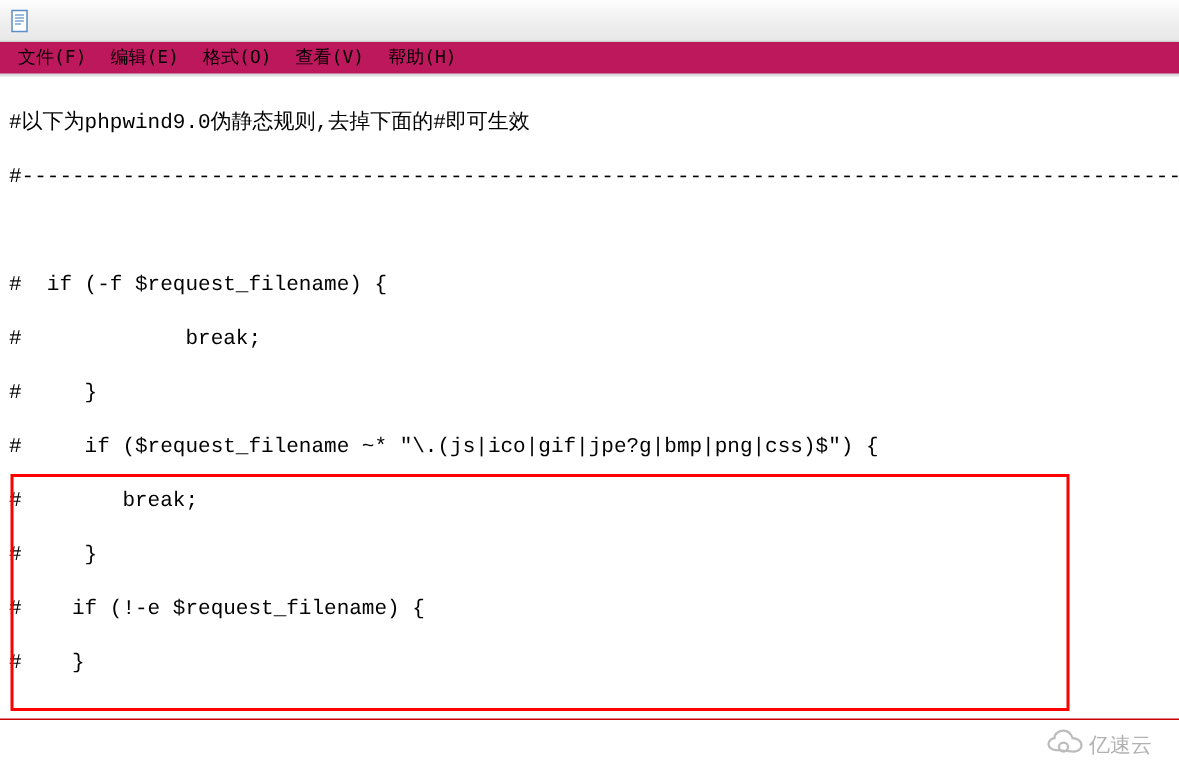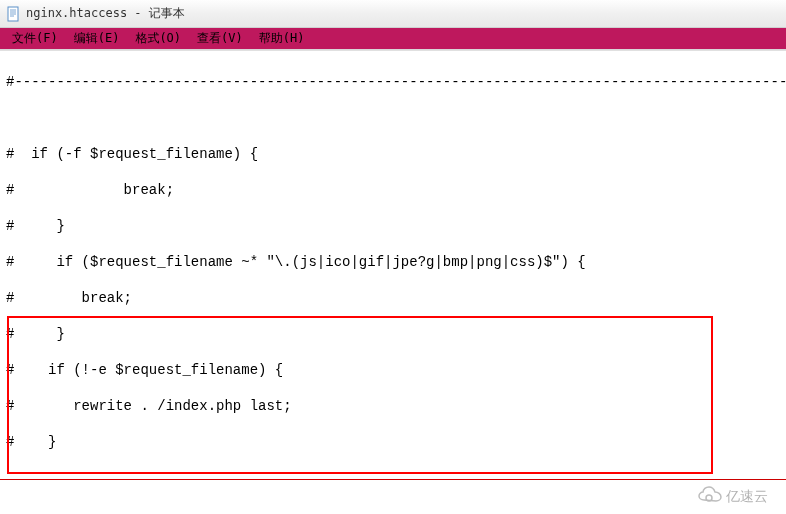--- a/index.html
+++ b/index.html
@@ -105,42 +105,41 @@
 <div class="title-bar">
   <span class="title-icon">
     <svg width="16" height="16" viewBox="0 0 16 16">
       <rect x="2" y="1" width="10" height="14" fill="#fff" stroke="#5a8fc8" stroke-width="1"></rect>
       <line x1="4" y1="4" x2="10" y2="4" stroke="#5a8fc8" stroke-width="0.8"></line>
       <line x1="4" y1="6" x2="10" y2="6" stroke="#5a8fc8" stroke-width="0.8"></line>
       <line x1="4" y1="8" x2="10" y2="8" stroke="#5a8fc8" stroke-width="0.8"></line>
       <line x1="4" y1="10" x2="8" y2="10" stroke="#5a8fc8" stroke-width="0.8"></line>
     </svg>
   </span>
-  <span class="title-text">nginx.htaccess - 记事本</span>
 </div>
 
 <div class="menu-bar">
   <span class="menu-item">文件(F)</span>
   <span class="menu-item">编辑(E)</span>
   <span class="menu-item">格式(O)</span>
   <span class="menu-item">查看(V)</span>
   <span class="menu-item">帮助(H)</span>
 </div>
 
 <div class="editor-area">
+<div class="code-line">#以下为phpwind9.0伪静态规则,去掉下面的#即可生效</div>
 <div class="code-line">#---------------------------------------------------------------------------------------------</div>
 <div class="code-line"></div>
 <div class="code-line">#  if (-f $request_filename) {</div>
 <div class="code-line">#             break;</div>
 <div class="code-line">#     }</div>
 <div class="code-line">#     if ($request_filename ~* "\.(js|ico|gif|jpe?g|bmp|png|css)$") {</div>
 <div class="code-line">#        break;</div>
 <div class="code-line">#     }</div>
 <div class="code-line">#    if (!-e $request_filename) {</div>
-<div class="code-line">#       rewrite . /index.php last;</div>
 <div class="code-line">#    }</div>
 <div class="code-line"></div>
 
 
 
 
 
 
 
 

